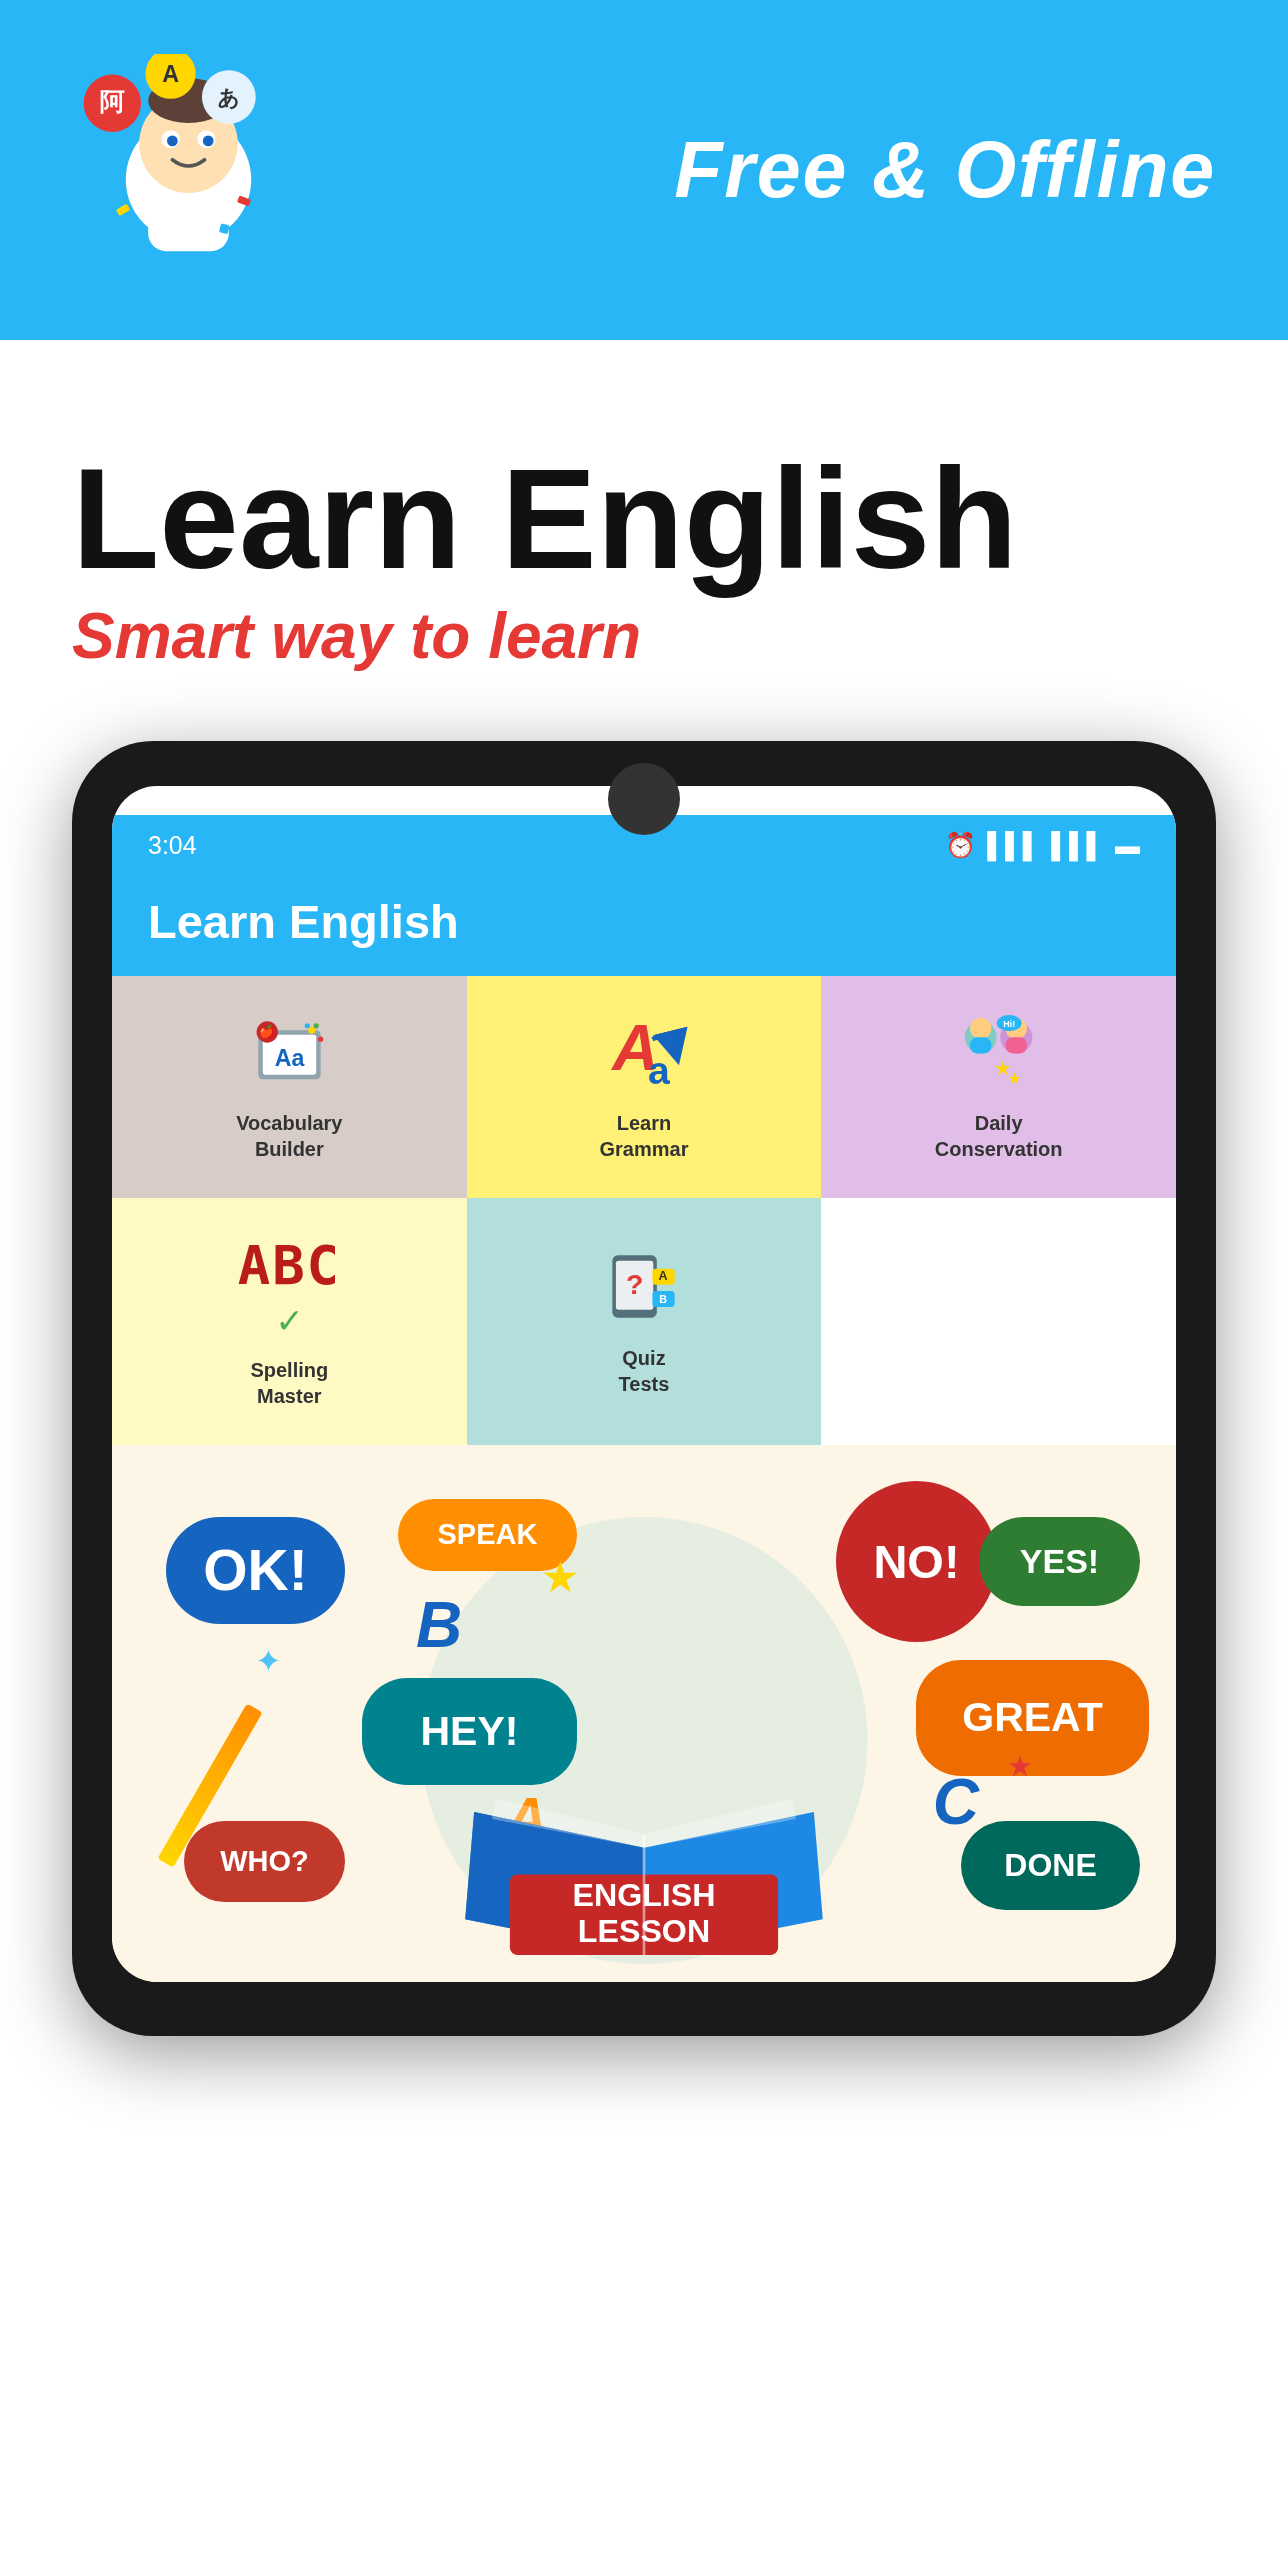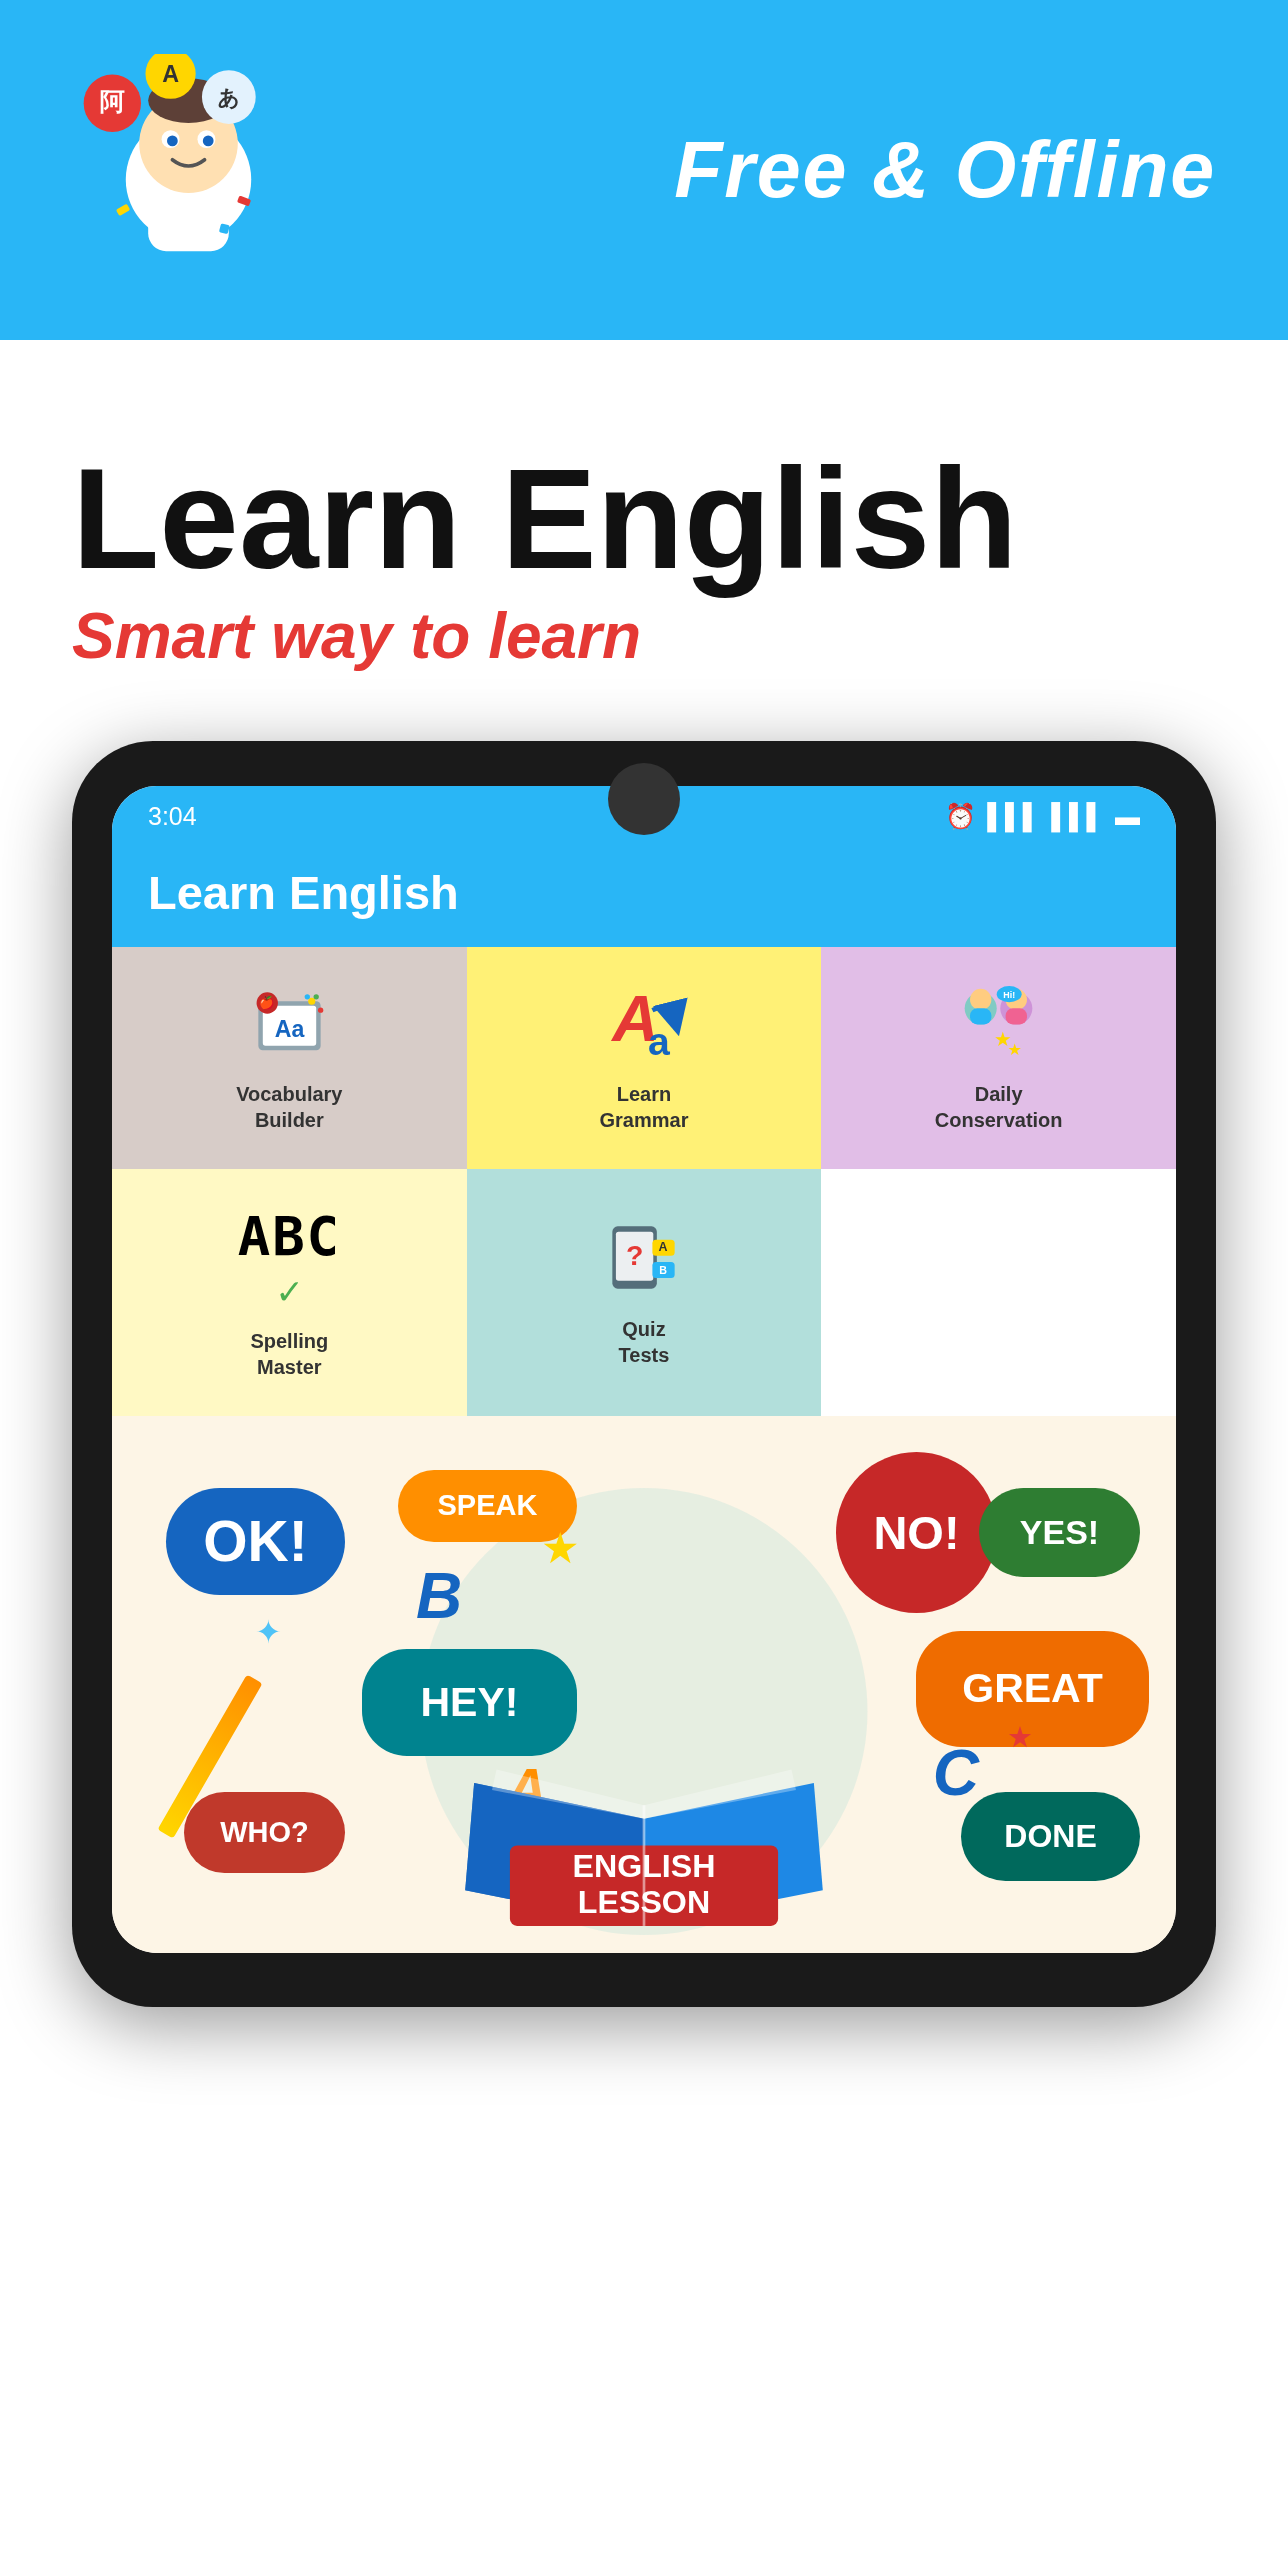--- a/index.html
+++ b/index.html
@@ -112,20 +112,21 @@
 
     
     .status-bar {
       background: #29b6f6;
       display: flex;
       justify-content: space-between;
       align-items: center;
       padding: 16px 36px;
       font-size: 25px;
       color: white;
+      margin-top: 29px;
     }
 
     .status-right {
       display: flex;
       align-items: center;
       gap: 10.7px;
     }
 
     
     .app-header-bar {
@@ -387,21 +388,21 @@
                 <text x="45" y="70" font-size="22" fill="#ffd600">★</text>
                 <text x="60" y="80" font-size="18" fill="#ffd600">★</text>
               </svg>
             </div>
             <div class="menu-label">Daily<br>Conservation</div>
           </div>
 
 
           <div class="menu-item spelling">
             <div style="font-size:54px; margin-bottom:14.3px; font-weight:900; color:#1565c0; font-family:monospace; display:flex; flex-direction:column; align-items:center;">
-              <span style="font-size:54px; color:#000000; font-weight:900; letter-spacing:1.8px;">ABC</span>
+              <span style="font-size:54px; color:#b91c1c; font-weight:900; letter-spacing:1.8px;">ABC</span>
               <span style="font-size:39px; color:#4caf50;">✓</span>
             </div>
             <div class="menu-label">Spelling<br>Master</div>
           </div>
 
           <div class="menu-item quiz">
             <div style="margin-bottom:14.3px;">
               <svg width="89" height="81" viewBox="0 0 100 90" xmlns="http://www.w3.org/2000/svg">
 
                 <rect x="15" y="10" width="50" height="70" rx="6" fill="#546e7a"></rect>

